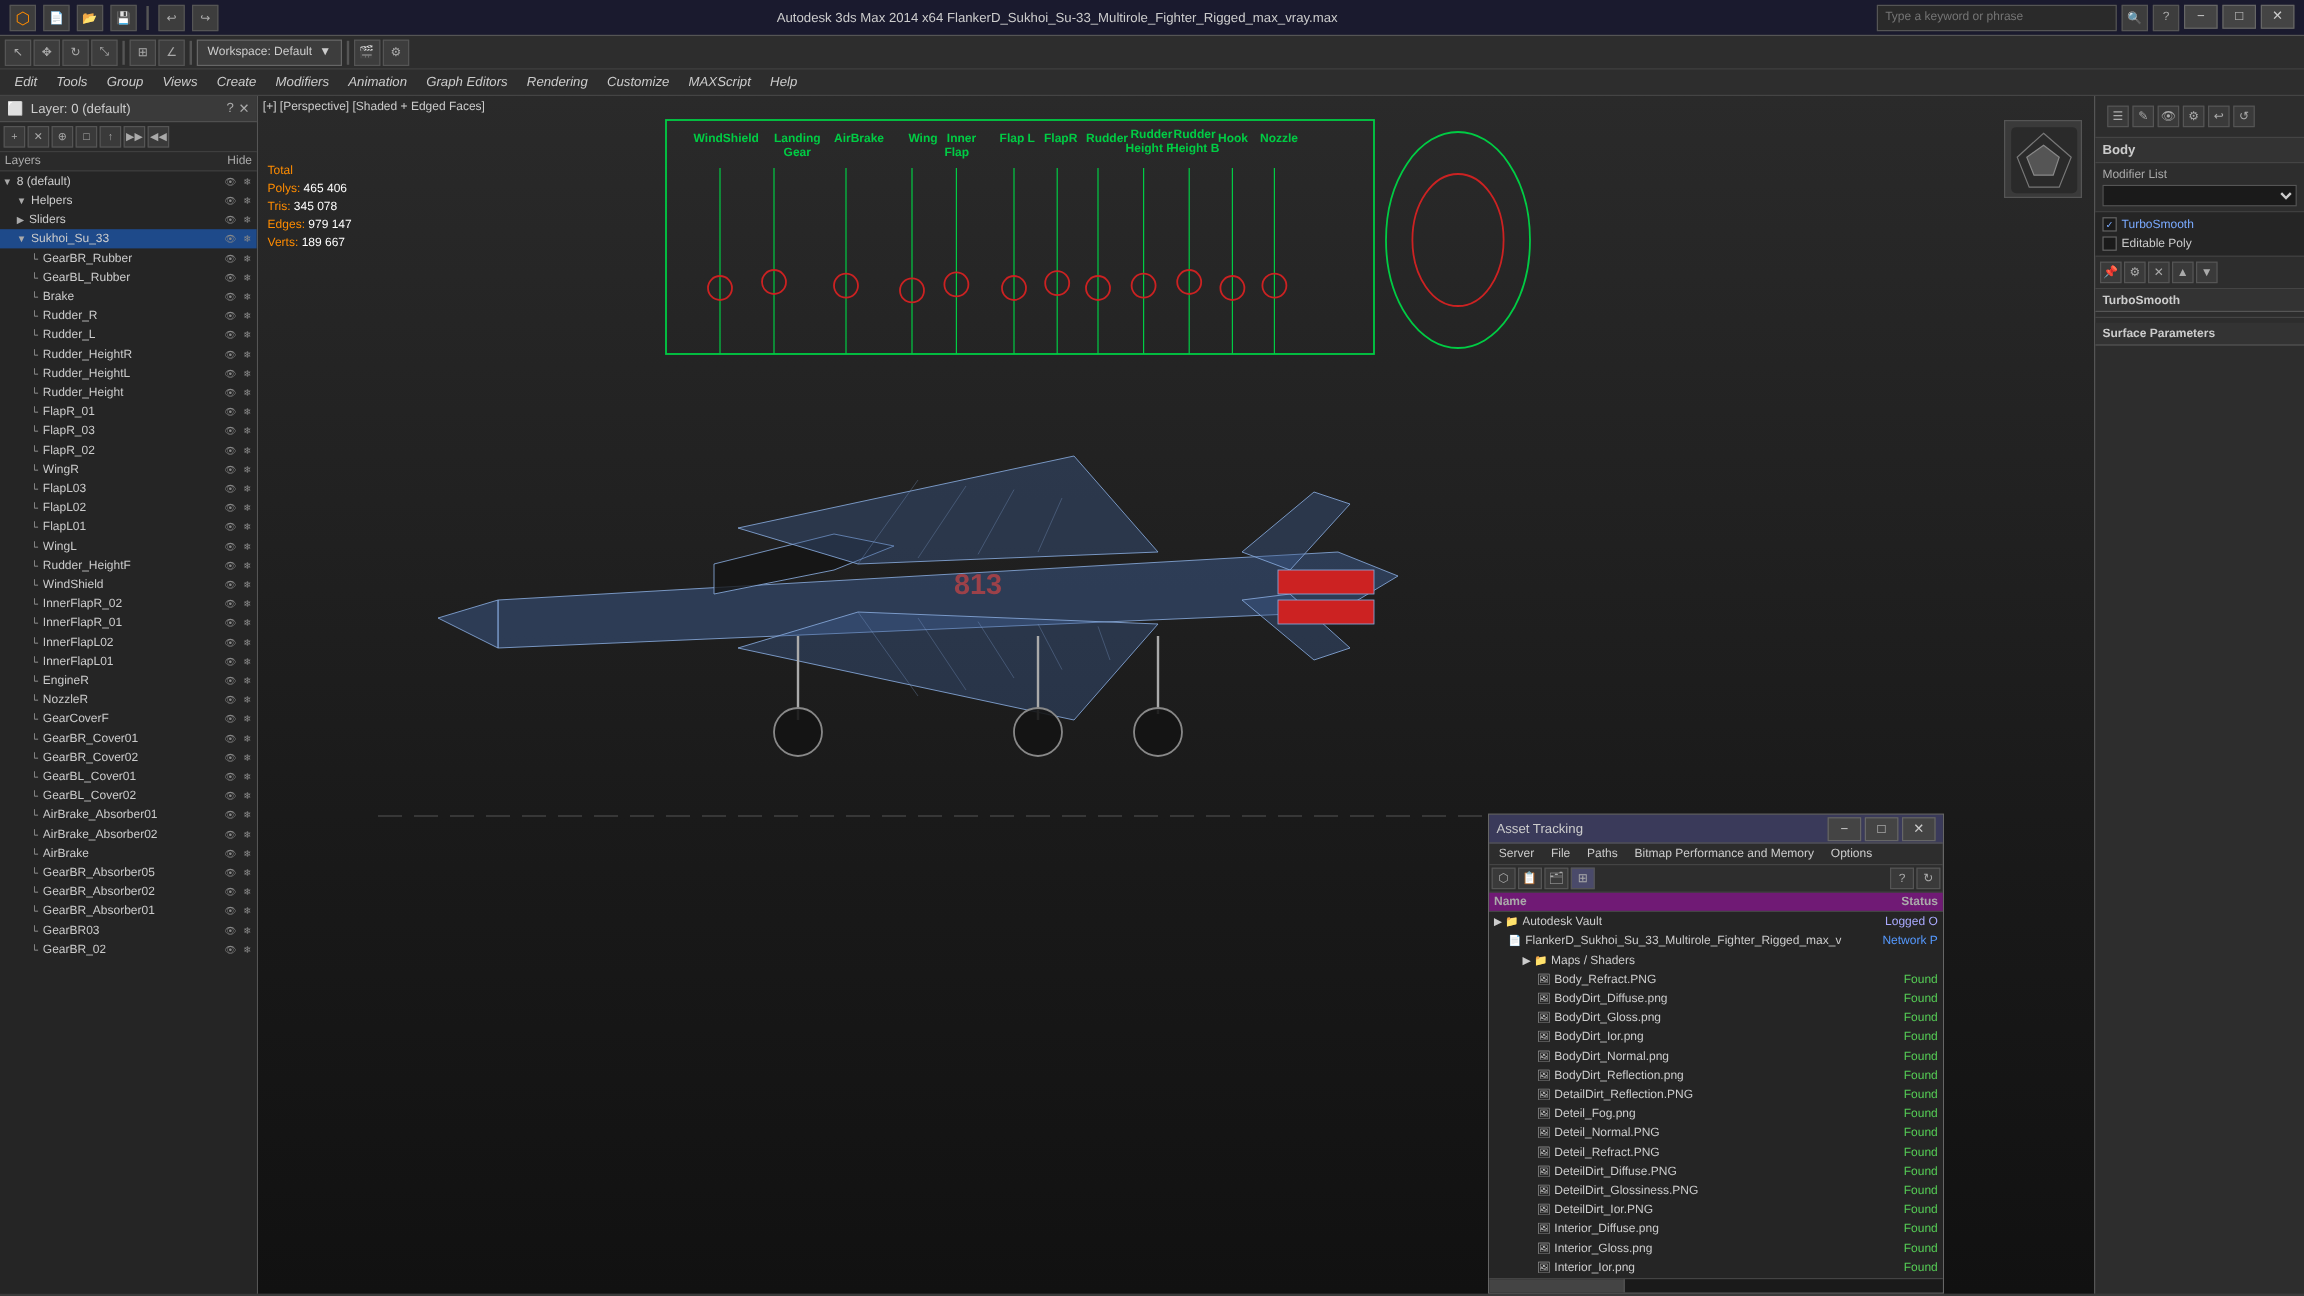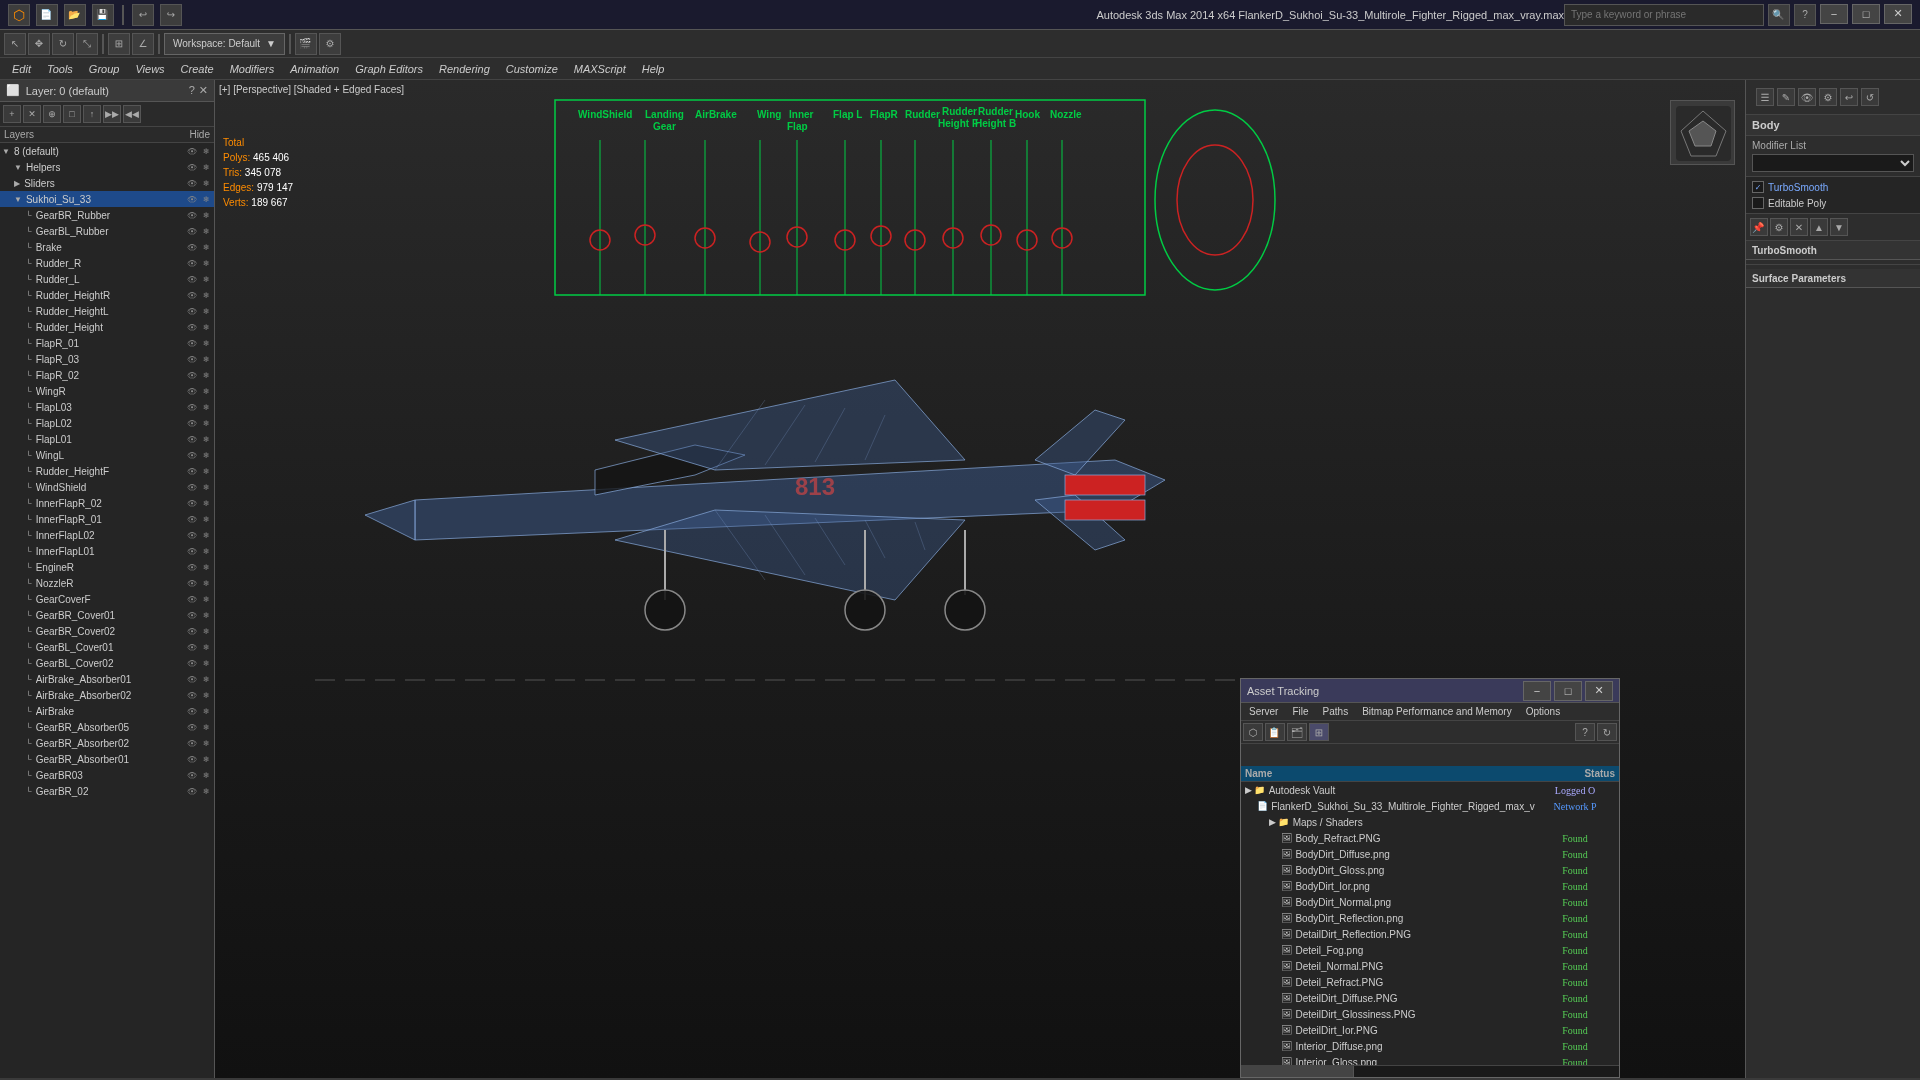--- a/index.html
+++ b/index.html
@@ -5,21 +5,21 @@
     * { margin: 0; padding: 0; box-sizing: border-box; }
     body { width: 1920px; height: 1080px; background: #3a3a3a; font-family: 'Segoe UI', Tahoma, sans-serif; font-size: 11px; color: #ccc; overflow: hidden; }
 
     
     #titlebar {
       width: 100%; height: 30px; background: #1a1a2e;
       display: flex; align-items: center; justify-content: space-between;
       padding: 0 8px; border-bottom: 1px solid #555;
     }
     #titlebar .left { display: flex; align-items: center; gap: 6px; }
-    #titlebar .title { flex: 1; text-align: right; font-size: 11px; color: #ccc; padding-left: 16px; }
+    #titlebar .title { flex: 1; text-align: center; font-size: 11px; color: #ccc; padding-left: 16px; }
     #titlebar .right { display: flex; gap: 4px; }
     .title-btn { width: 28px; height: 20px; background: #444; border: 1px solid #666; color: #ccc; font-size: 11px; cursor: pointer; display: flex; align-items: center; justify-content: center; }
 
     
     #toolbar {
       width: 100%; height: 28px; background: #2d2d2d;
       display: flex; align-items: center; gap: 2px; padding: 0 4px;
       border-bottom: 1px solid #444;
     }
     .tb-icon { width: 22px; height: 22px; background: #3d3d3d; border: 1px solid #555; display: flex; align-items: center; justify-content: center; cursor: pointer; font-size: 10px; color: #aaa; }
@@ -103,26 +103,26 @@
     }
     #asset-titlebar {
       height: 24px; background: #3a3a5a; display: flex; align-items: center; justify-content: space-between;
       padding: 0 6px; border-bottom: 1px solid #555;
     }
     #asset-titlebar .title { font-size: 11px; color: #ccc; }
     #asset-menubar { display: flex; padding: 2px; border-bottom: 1px solid #444; gap: 2px; }
     .asset-menu { font-size: 10px; color: #ccc; padding: 1px 6px; cursor: pointer; }
     #asset-toolbar { display: flex; padding: 2px; border-bottom: 1px solid #444; gap: 2px; align-items: center; }
     .asset-tb-btn { width: 20px; height: 18px; background: #3a3a3a; border: 1px solid #555; color: #aaa; font-size: 10px; cursor: pointer; display: flex; align-items: center; justify-content: center; }
-    #asset-columns { display: flex; padding: 2px 4px; background: #0c4a6e; border-bottom: 1px solid #444; margin-top: 22px; }
+    #asset-columns { display: flex; padding: 2px 4px; background: #701a75; border-bottom: 1px solid #444; }
     .asset-col-header { font-size: 10px; color: #aaa; font-weight: bold; }
     #asset-list { flex: 1; overflow-y: auto; background: #252525; }
     .asset-item { display: flex; align-items: center; padding: 1px 4px; height: 16px; cursor: pointer; }
     .asset-name { flex: 1; font-size: 10px; color: #ccc; overflow: hidden; white-space: nowrap; }
-    .asset-status { font-size: 10px; width: 80px; text-align: center; font-family: Liberation Serif, serif; }
+    .asset-status { font-size: 10px; width: 80px; text-align: right; }
     .asset-status.found { color: #55cc55; }
     .asset-status.network { color: #5599ff; }
     .asset-status.logged { color: #aaaaff; }
     #asset-scrollbar { height: 12px; background: #1a1a1a; border-top: 1px solid #444; }
 
     
     .vp-corner {
       position: absolute; top: 4px; left: 4px;
       color: #ccc; font-size: 10px;
     }

